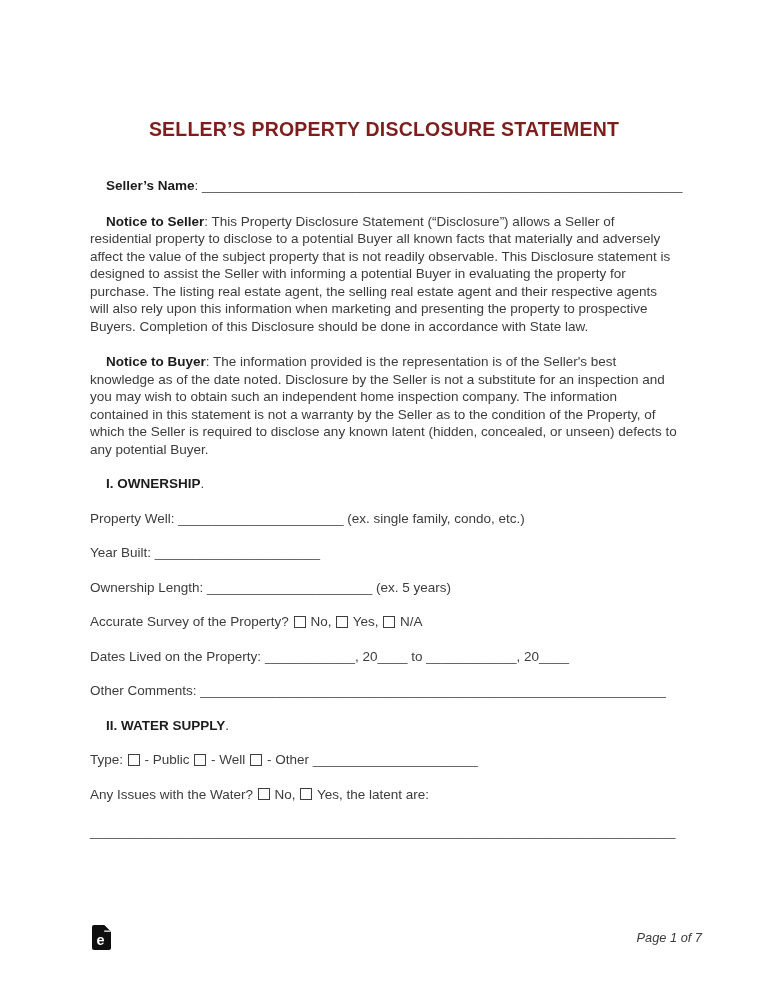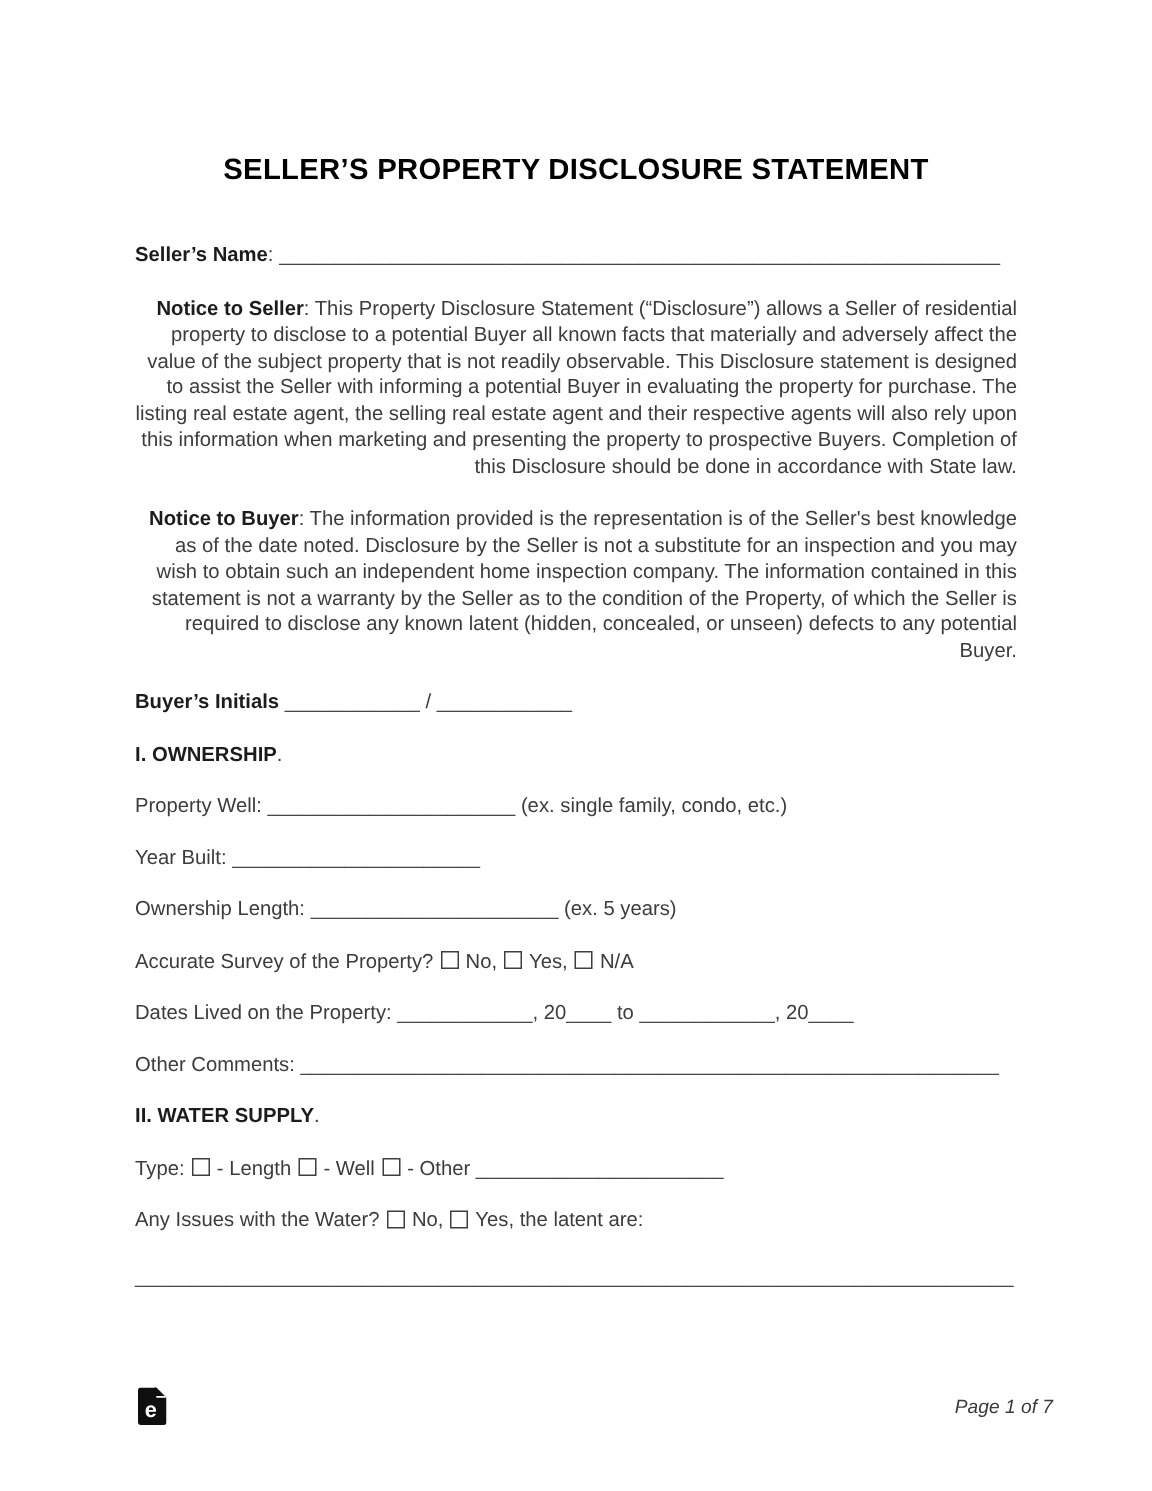--- a/index.html
+++ b/index.html
@@ -9,33 +9,33 @@
     height: 994px;
     background: #ffffff;
     font-family: "Liberation Sans", "DejaVu Sans", sans-serif;
     font-size: 13.5px;
     color: #3c3c3c;
     overflow: hidden;
     box-sizing: border-box;
   }
   .content { padding: 0 90px; }
   .title {
-    margin: 0;
+    margin: 16px;
     padding-top: 101px;
     text-align: center;
     font-size: 19.5px;
     line-height: 24px;
     font-weight: bold;
-    color: #000000;
+    color: #7f1d1d;
     letter-spacing: 0.2px;
   }
-  b, .bold { font-weight: bold; color: #1c1c1c; }
+  b, .bold { font-weight: bold; color: #1c1c1c; margin-left: 16px; }
   .row { margin-top: 17px; line-height: 17.5px; white-space: nowrap; }
   .row-seller { margin-top: 36px; }
-  .para { margin: 18px 0 0 0; line-height: 17.5px; text-align: right; }
+  .para { margin: 18px 0 0 0; line-height: 17.5px; text-align: left; }
   .heading-row { margin-top: 17px; line-height: 17.5px; }
   .blank { color: #474747; letter-spacing: 0; }
   .cb {
     display: inline-block;
     width: 10px; height: 10px;
     border: 1.4px solid #3e3e3e;
     vertical-align: -1.5px;
     margin: 0 1px;
     background: #fff;
   }
@@ -63,25 +63,20 @@
 
     <div class="row row-seller"><b>Seller’s Name</b><span>:</span>
       <span class="blank">________________________________________________________________</span>
     </div>
 
 
     <p class="para"><b>Notice to Seller</b><span>: This Property Disclosure Statement (“Disclosure”) allows a Seller of residential property to disclose to a potential Buyer all known facts that materially and adversely affect the value of the subject property that is not readily observable. This Disclosure statement is designed to assist the Seller with informing a potential Buyer in evaluating the property for purchase. The listing real estate agent, the selling real estate agent and their respective agents will also rely upon this information when marketing and presenting the property to prospective Buyers. Completion of this Disclosure should be done in accordance with State law.</span></p>
 
     <p class="para"><b>Notice to Buyer</b><span>: The information provided is the representation is of the Seller's best knowledge as of the date noted. Disclosure by the Seller is not a substitute for an inspection and you may wish to obtain such an independent home inspection company. The information contained in this statement is not a warranty by the Seller as to the condition of the Property, of which the Seller is required to disclose any known latent (hidden, concealed, or unseen) defects to any potential Buyer.</span></p>
 
-    <div class="row"><b>Buyer’s Initials</b>
-      <span class="blank">____________</span>
-      <span>/</span>
-      <span class="blank">____________</span>
-    </div>
 
     <div class="heading-row"><b>I. OWNERSHIP</b><span>.</span></div>
 
     <div class="row"><span>Property Well:</span>
       <span class="blank">______________________</span>
       <span>(ex. single family, condo, etc.)</span>
     </div>
 
     <div class="row"><span>Year Built:</span>
       <span class="blank">______________________</span>
@@ -108,21 +103,21 @@
     </div>
 
     <div class="row"><span>Other Comments:</span>
       <span class="blank">______________________________________________________________</span>
     </div>
 
     <div class="heading-row"><b>II. WATER SUPPLY</b><span>.</span></div>
 
     <div class="row"><span>Type:</span>
       <span class="cb"></span>
-      <span>- Length</span>
+      <span>- Public</span>
       <span class="cb"></span>
       <span>- Well</span>
       <span class="cb"></span>
       <span>- Other</span>
       <span class="blank">______________________</span>
     </div>
 
     <div class="row"><span>Any Issues with the Water?</span>
       <span class="cb"></span>
       <span>No,</span>

